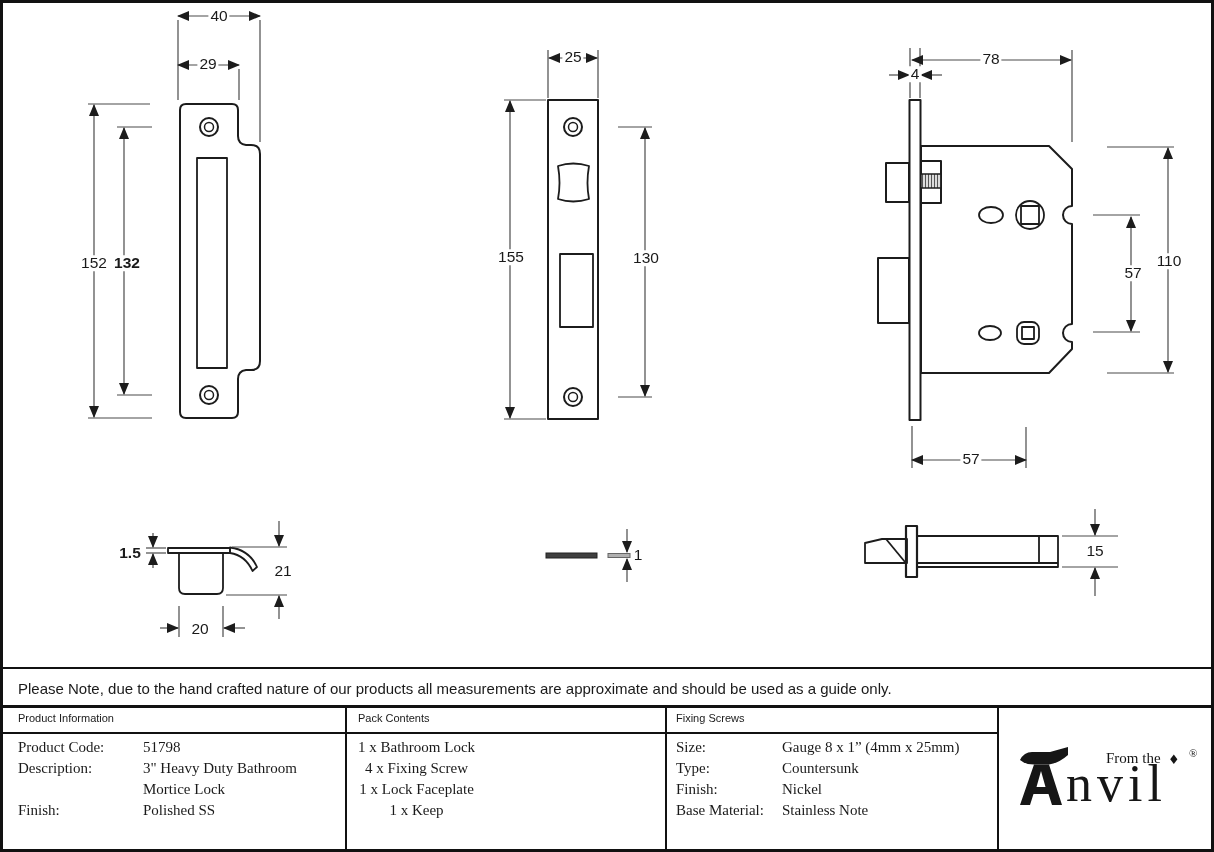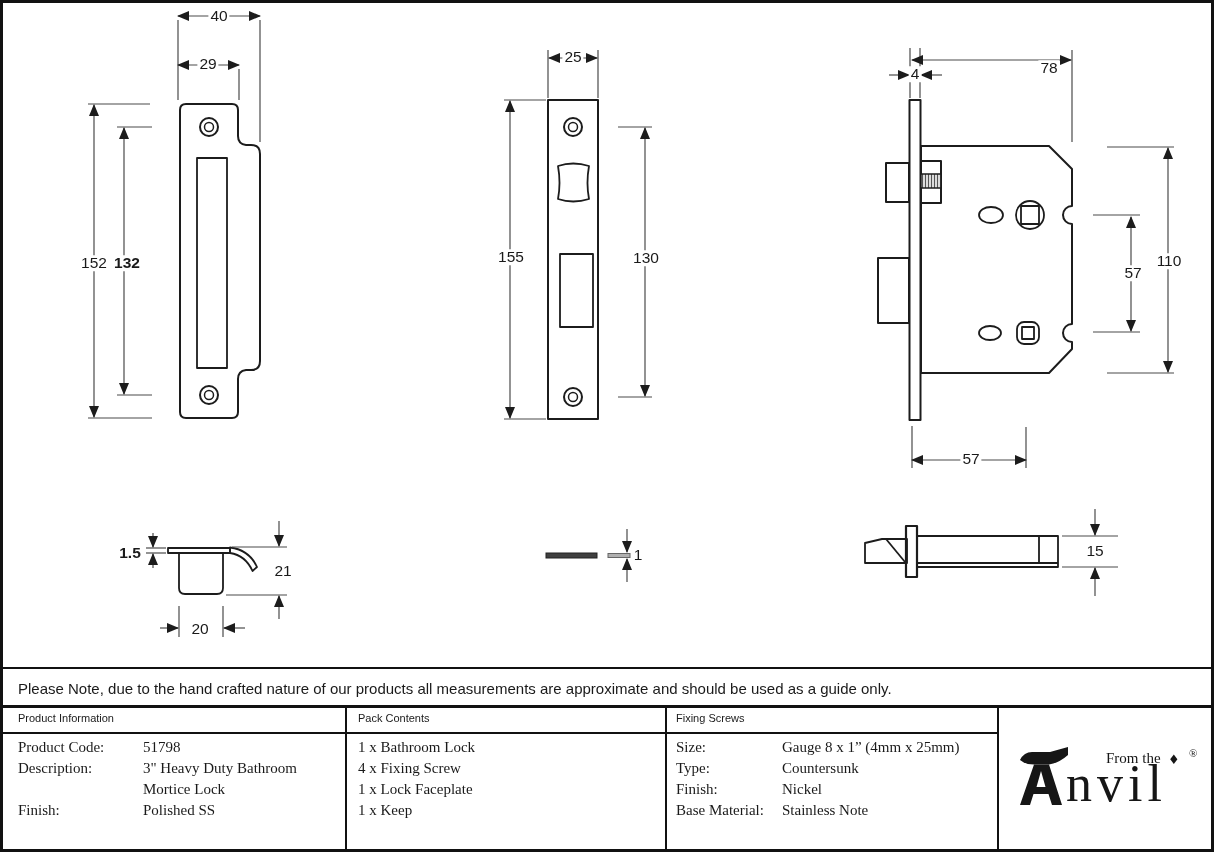--- a/index.html
+++ b/index.html
@@ -156,21 +156,21 @@
 
 <div class="dim-label" style="left:219px;top:16px;">40</div>
 <div class="dim-label" style="left:208px;top:64px;">29</div>
 <div class="dim-label" style="left:94px;top:263px;">152</div>
 <div class="dim-label" style="left:127px;top:263px;font-weight:bold;">132</div>
 
 <div class="dim-label" style="left:573px;top:57px;">25</div>
 <div class="dim-label" style="left:511px;top:257px;">155</div>
 <div class="dim-label" style="left:646px;top:258px;">130</div>
 
-<div class="dim-label" style="left:1049px;top:59px;margin-top:9px;">78</div>
+<div class="dim-label" style="left:991px;top:59px;">78</div>
 <div class="dim-label" style="left:915px;top:74px;">4</div>
 <div class="dim-label" style="left:1169px;top:261px;">110</div>
 <div class="dim-label" style="left:1133px;top:273px;">57</div>
 <div class="dim-label" style="left:971px;top:459px;">57</div>
 
 <div class="dim-label" style="left:130px;top:553px;font-weight:bold;">1.5</div>
 <div class="dim-label" style="left:283px;top:571px;">21</div>
 <div class="dim-label" style="left:200px;top:629px;">20</div>
 
 <div class="dim-label" style="left:638px;top:555px;">1</div>
@@ -195,21 +195,21 @@
   <div class="r"></div>
   <div class="r">Finish:</div>
 </div>
 <div class="rows" style="left:143px;top:737px;">
   <div class="r">51798</div>
   <div class="r">3" Heavy Duty Bathroom</div>
   <div class="r">Mortice Lock</div>
   <div class="r">Polished SS</div>
 </div>
 
-<div class="rows" style="left:358px;top:737px;">
+<div class="rows" style="left:358px;top:737px;text-align:center;">
   <div class="r">1 x Bathroom Lock</div>
   <div class="r">4 x Fixing Screw</div>
   <div class="r">1 x Lock Faceplate</div>
   <div class="r">1 x Keep</div>
 </div>
 
 <div class="rows" style="left:676px;top:737px;">
   <div class="r">Size:</div>
   <div class="r">Type:</div>
   <div class="r">Finish:</div>

